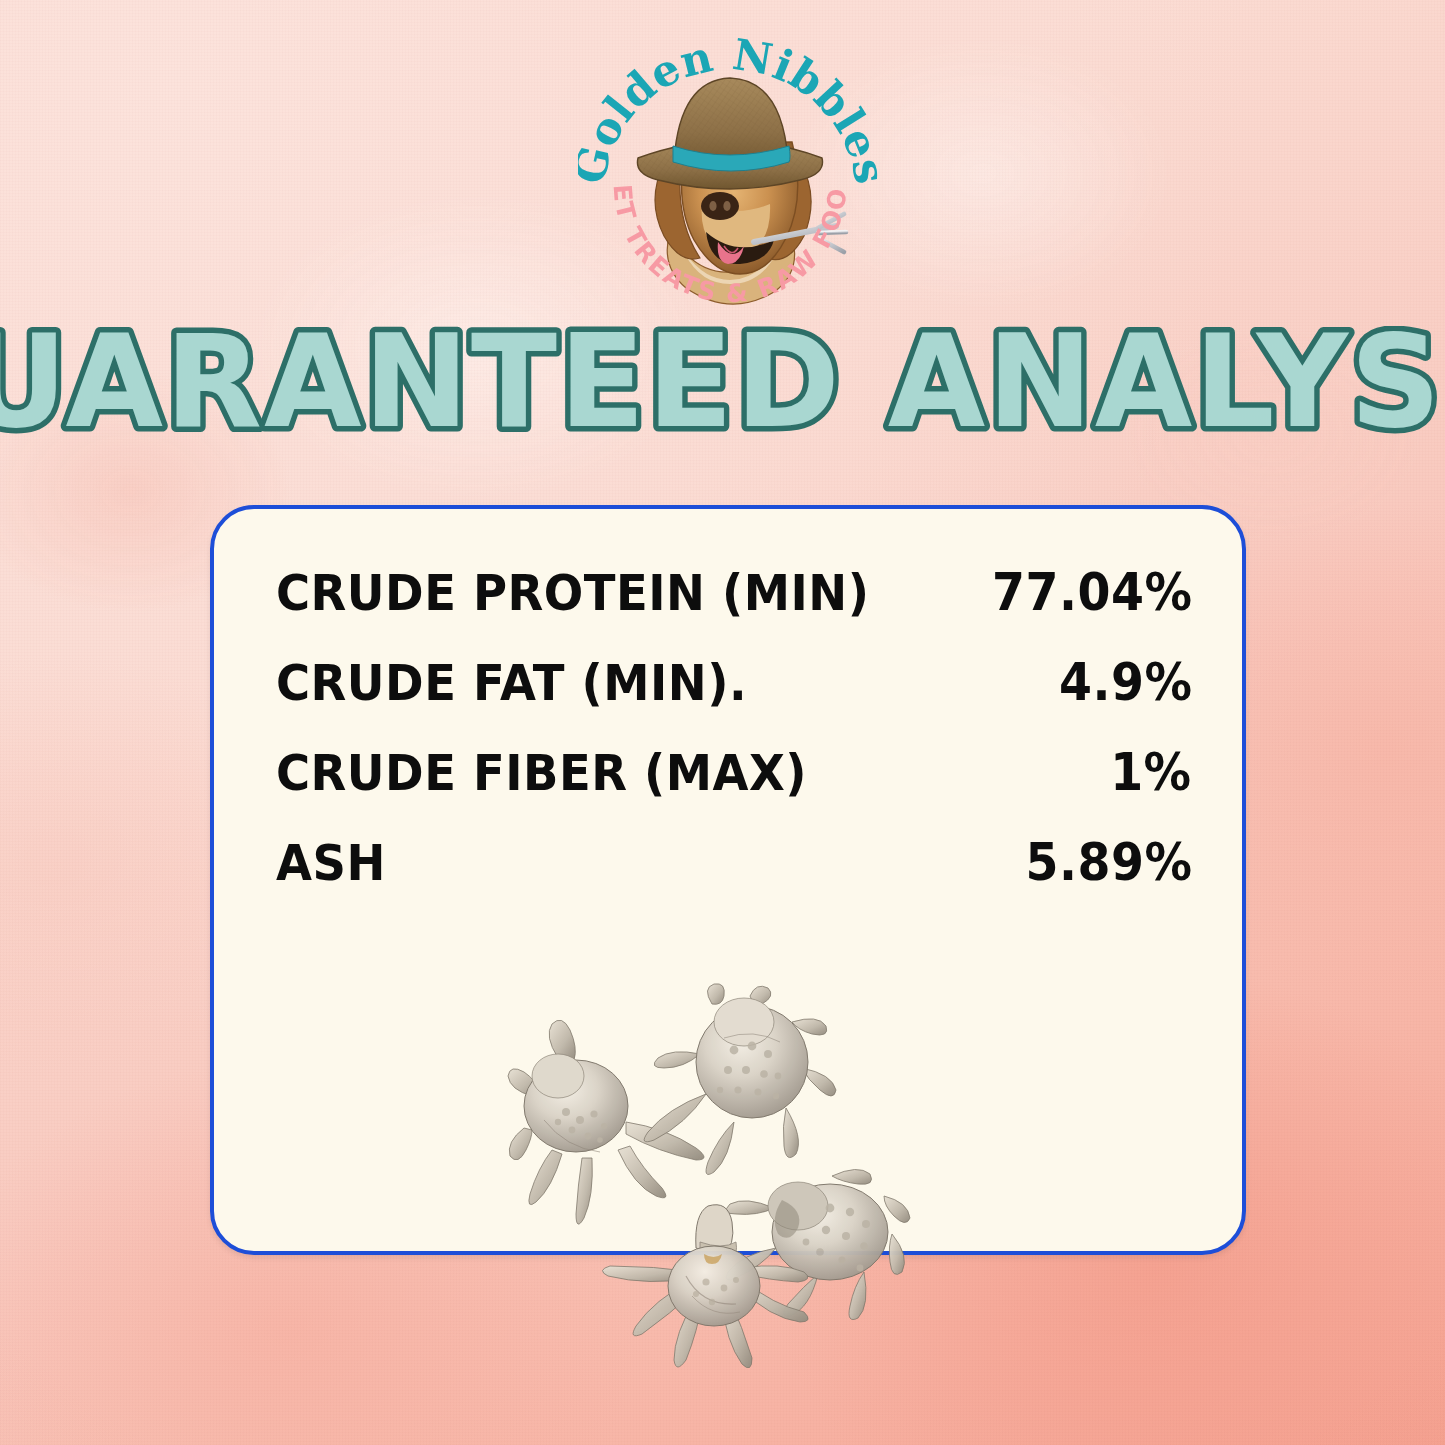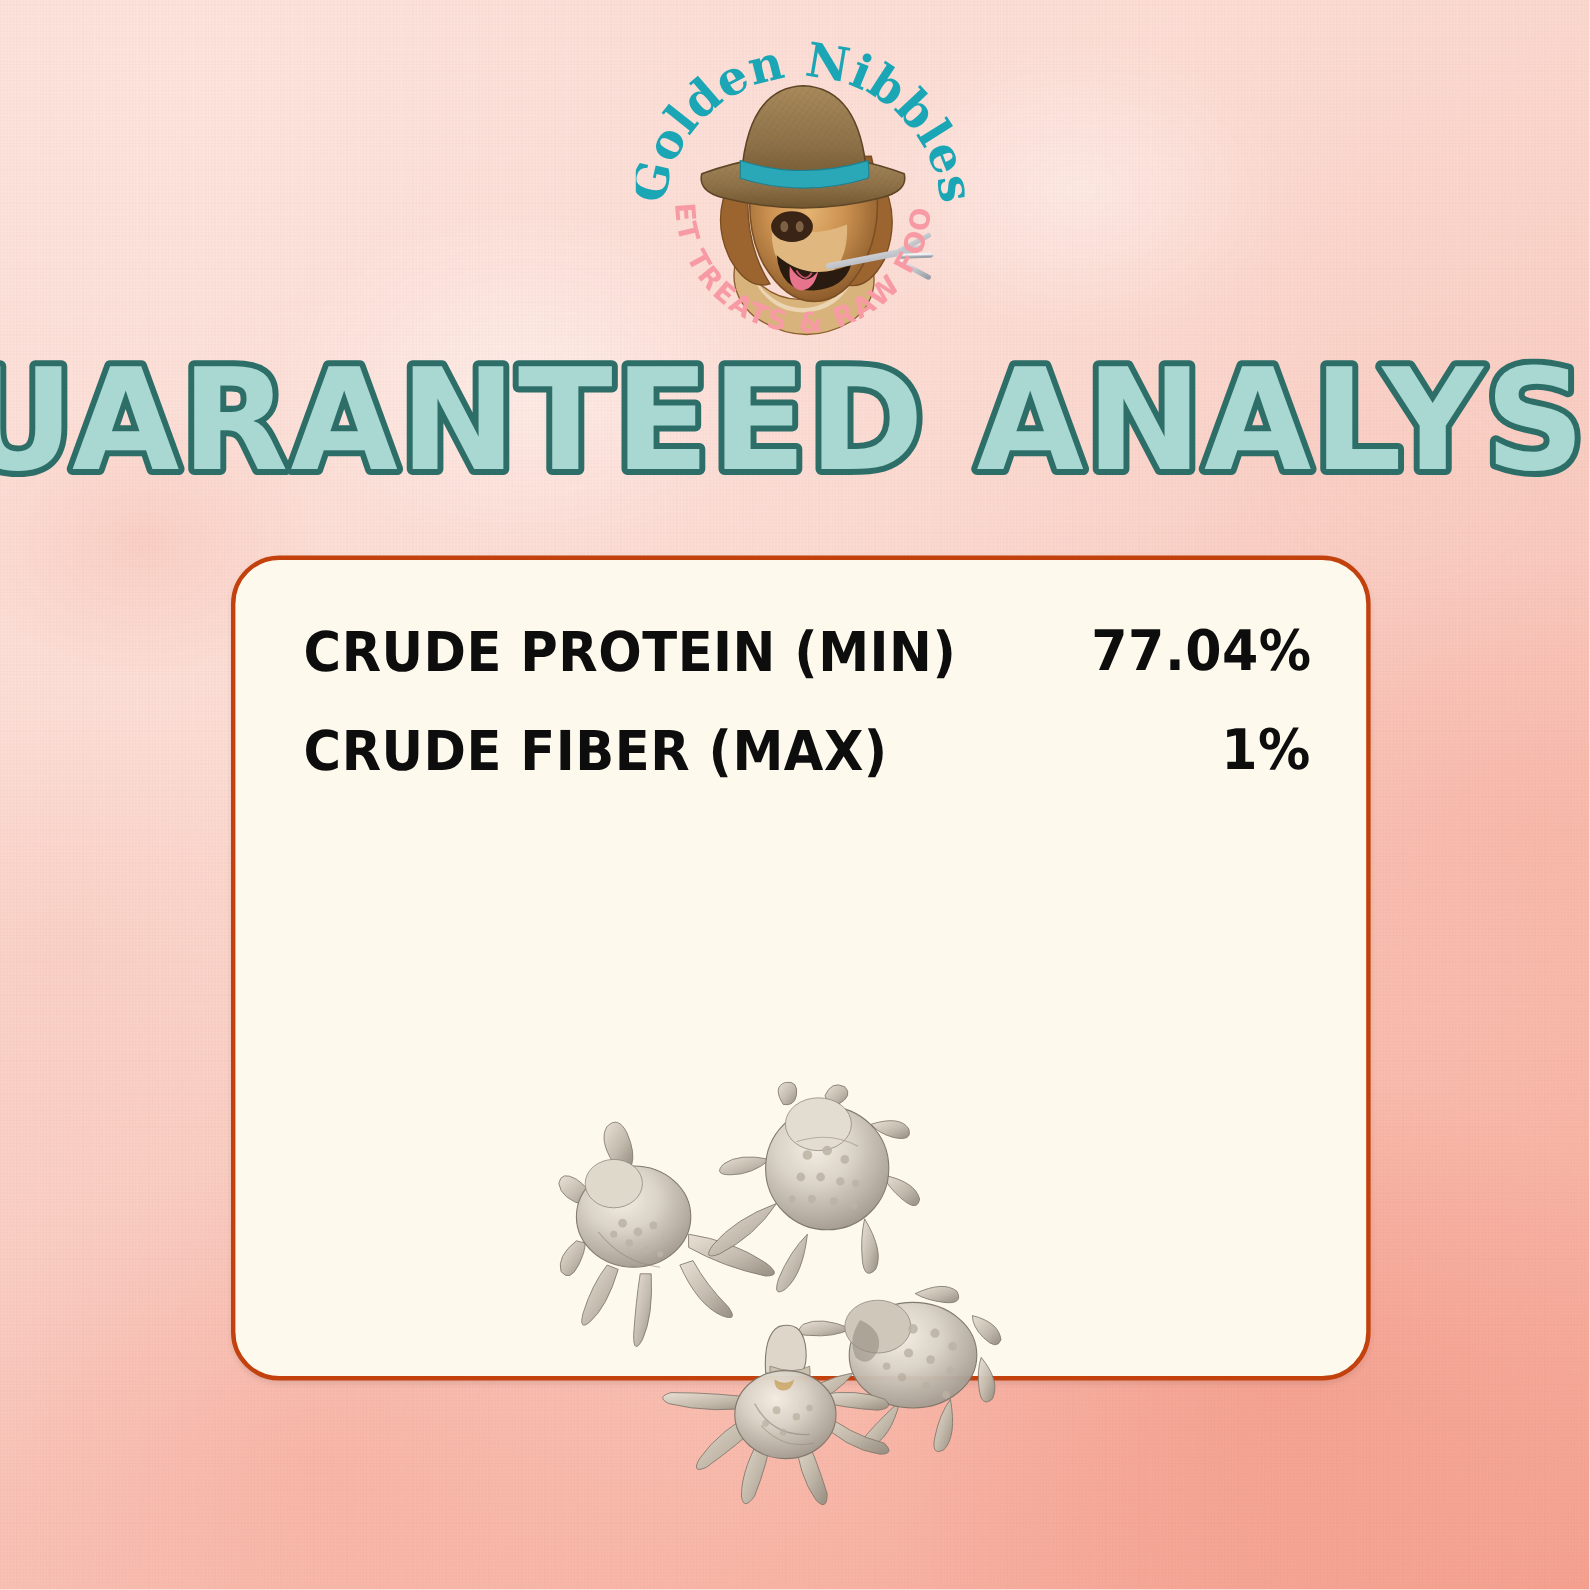--- a/index.html
+++ b/index.html
@@ -82,21 +82,21 @@
   #headline svg { display: block; width: 100%; height: 100%; }
 
   
   #analysis-card {
     position: absolute;
     left: 210px;
     top: 505px;
     width: 1036px;
     height: 750px;
     background: #fdf9ec;
-    border: 4px solid #c2410c;
+    border: 4px solid #1d4ed8;
     border-radius: 44px;
     box-sizing: border-box;
     box-shadow: 0 3px 5px rgba(90,70,70,0.13);
   }
 
   #rows {
     position: absolute;
     left: 62px;
     top: 55px;
     width: 916px;
@@ -236,27 +236,35 @@
   </div>
 
   <div id="analysis-card">
     <div id="rows">
 
       <div class="row">
         <span class="row-label">CRUDE PROTEIN (MIN)</span>
         <span class="row-value">77.04%</span>
       </div>
 
+      <div class="row">
+        <span class="row-label">CRUDE FAT (MIN).</span>
+        <span class="row-value">4.9%</span>
+      </div>
 
       <div class="row">
         <span class="row-label">CRUDE FIBER (MAX)</span>
         <span class="row-value">1%</span>
       </div>
 
 
+      <div class="row">
+        <span class="row-label">ASH</span>
+        <span class="row-value">5.89%</span>
+      </div>
 
     </div>
   </div>
 
   <div id="octopus-cluster">
     <svg viewBox="0 0 450 430" xmlns="http://www.w3.org/2000/svg">
       <defs>
         <radialGradient id="octBody" cx="40%" cy="32%" r="70%">
           <stop offset="0%" stop-color="#f3eee4"></stop>
           <stop offset="45%" stop-color="#d9d2c6"></stop>

